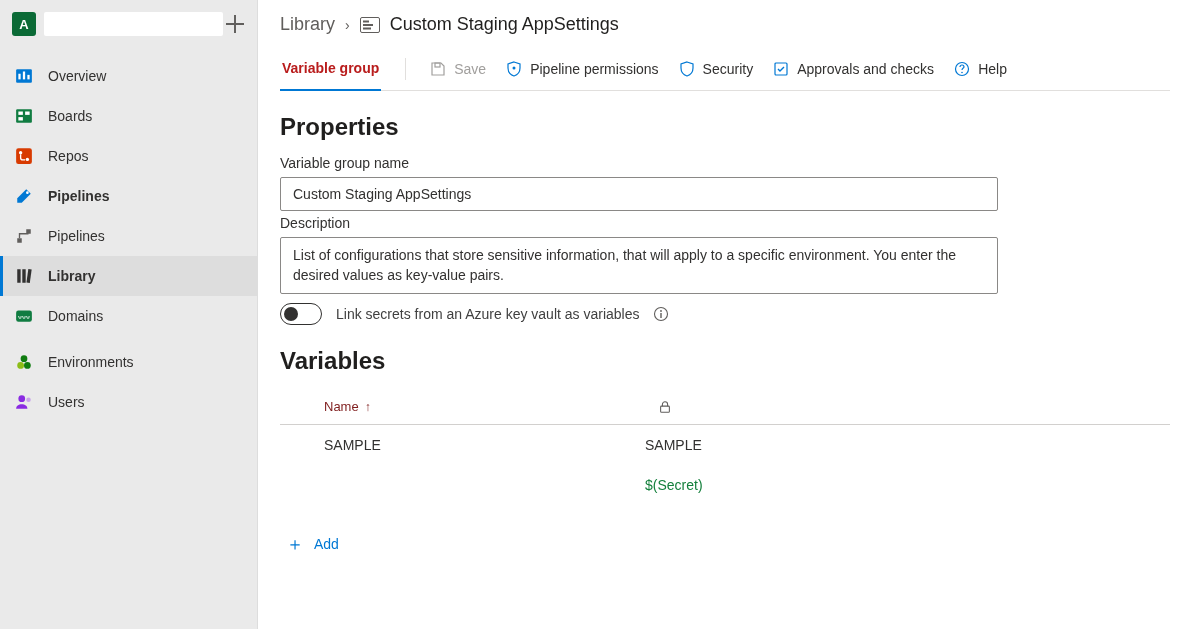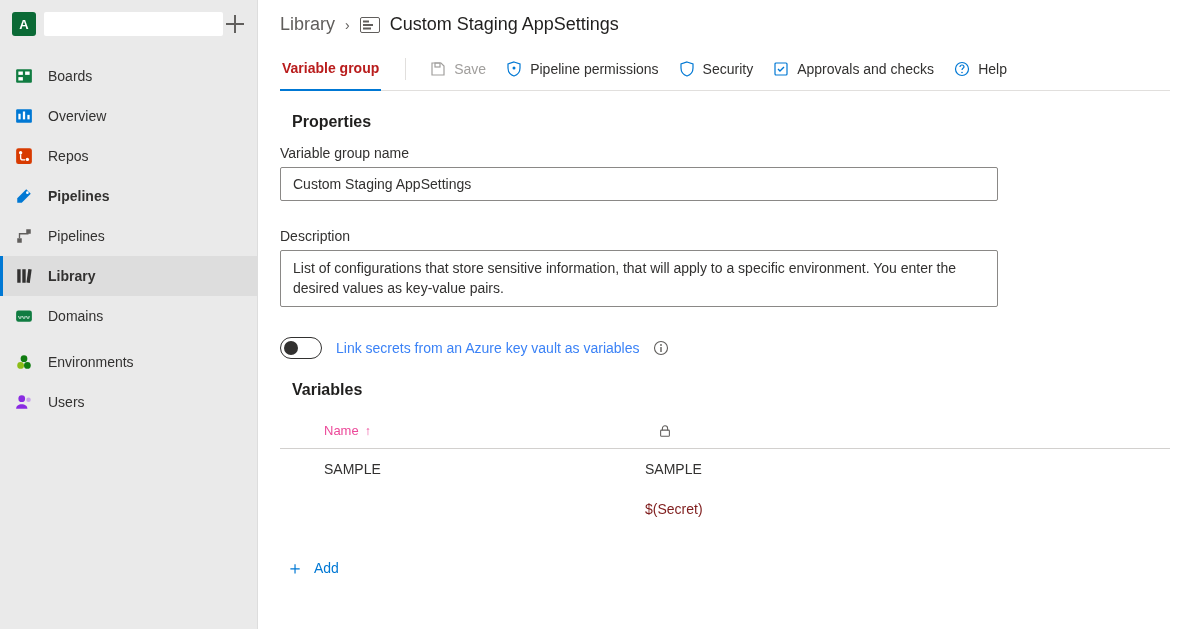--- a/index.html
+++ b/index.html
@@ -117,23 +117,23 @@
     padding:0 10px;
     color:#323130;
     cursor:pointer;
     font-size:14px;
     justify-content:space-between;
   }
   .tool-btn.disabled { color:#a19f9d; cursor:default; }
   .tool-btn .ticon { width:16px;height:16px;display:inline-flex;align-items:center;justify-content:center;margin-right:8px; }
   
   .section-h {
-    font-size:16px;
+    font-size:24px;
     font-weight:600;
-    margin:22px 12px 14px;
+    margin:22px 0 14px;
     color:#201f1e;
   }
   .label {
     font-size:14px;
     color:#323130;
     margin-bottom:6px;
     display:block;
   }
   .text-input {
     width:718px;
@@ -150,51 +150,51 @@
     min-height:52px;
     border:1px solid #8a8886;
     border-radius:2px;
     padding:8px 12px;
     font-size:14px;
     font-family:inherit;
     color:#323130;
     resize:none;
     line-height:1.4;
   }
-  .field { margin-bottom:27px; }
+  .field { margin-bottom:4px; }
   .toggle-row { display:flex;align-items:center;margin-top:6px; }
   .toggle {
     width:42px;height:22px;border:1px solid #323130;border-radius:11px;
     background:#fff;position:relative;margin-right:14px;cursor:pointer;
   }
   .toggle .knob {
     width:14px;height:14px;border-radius:50%;background:#323130;
     position:absolute;left:3px;top:3px;
   }
-  .toggle-label { color:#3b82f6; }
+  .toggle-label { color:#404040; }
   .info-icon { width:16px;height:16px;margin-left:14px;display:inline-flex;align-items:center;justify-content:center;color:#605e5c; }
   
   .var-table { width:890px; margin-top:8px; }
   .var-head {
     display:flex;align-items:center;
     border-bottom:1px solid #d2d0ce;
     padding:10px 0;
-    color:#ec4899;
+    color:#7f1d1d;
     font-size:13px;
   }
   .col-name { width:365px; padding-left:44px; display:flex;align-items:center;}
   .col-value { flex:1; }
   .col-lock { width:40px; display:flex;justify-content:center; color:#605e5c;}
   .sort-arrow { margin-left:6px; font-size:12px; }
   .var-row {
     display:flex;align-items:center;
     padding:12px 0;
     font-size:14px;
   }
-  .var-row.secret .vval { color:#7f1d1d; }
+  .var-row.secret .vval { color:#15803d; }
   
   .add-btn {
     display:flex;align-items:center;
     color:#0078d4;
     cursor:pointer;
     margin-top:30px;
     padding-left:6px;
     font-size:14px;
   }
   .add-btn .plus { font-size:18px;margin-right:10px;line-height:1; }
@@ -210,38 +210,38 @@
       <svg viewBox="0 0 16 16">
           <path d="M8 2v12M2 8h12" stroke="currentColor" stroke-width="1.3" fill="none"></path>
         </svg>
     </div>
   </div>
 
   <ul class="nav">
     <li>
       <span class="nav-icon">
         <svg viewBox="0 0 16 16">
+            <rect x="1" y="2" width="14" height="12" rx="1" fill="#0078d4"></rect>
+            <rect x="3" y="6" width="2" height="5" fill="#fff"></rect>
+            <rect x="7" y="4" width="2" height="7" fill="#fff"></rect>
+            <rect x="11" y="7" width="2" height="4" fill="#fff"></rect>
+          </svg>
+      </span>
+      <span>Overview</span>
+    </li>
+    <li>
+      <span class="nav-icon">
+        <svg viewBox="0 0 16 16">
             <rect x="1" y="2" width="14" height="12" rx="1" fill="#107c41"></rect>
             <rect x="3" y="4" width="4" height="3" fill="#fff"></rect>
             <rect x="9" y="4" width="4" height="3" fill="#fff"></rect>
             <rect x="3" y="9" width="4" height="3" fill="#fff"></rect>
           </svg>
       </span>
       <span>Boards</span>
-    </li>
-    <li>
-      <span class="nav-icon">
-        <svg viewBox="0 0 16 16">
-            <rect x="1" y="2" width="14" height="12" rx="1" fill="#0078d4"></rect>
-            <rect x="3" y="6" width="2" height="5" fill="#fff"></rect>
-            <rect x="7" y="4" width="2" height="7" fill="#fff"></rect>
-            <rect x="11" y="7" width="2" height="4" fill="#fff"></rect>
-          </svg>
-      </span>
-      <span>Overview</span>
     </li>
     <li>
       <span class="nav-icon">
         <svg viewBox="0 0 16 16">
             <rect x="1" y="1" width="14" height="14" rx="2" fill="#d83b01"></rect>
             <circle cx="5" cy="5" r="1.5" fill="#fff"></circle>
             <circle cx="11" cy="11" r="1.5" fill="#fff"></circle>
             <path d="M5 6.5v3a2 2 0 002 2h2" stroke="#fff" stroke-width="1.2" fill="none"></path>
           </svg>
       </span>

